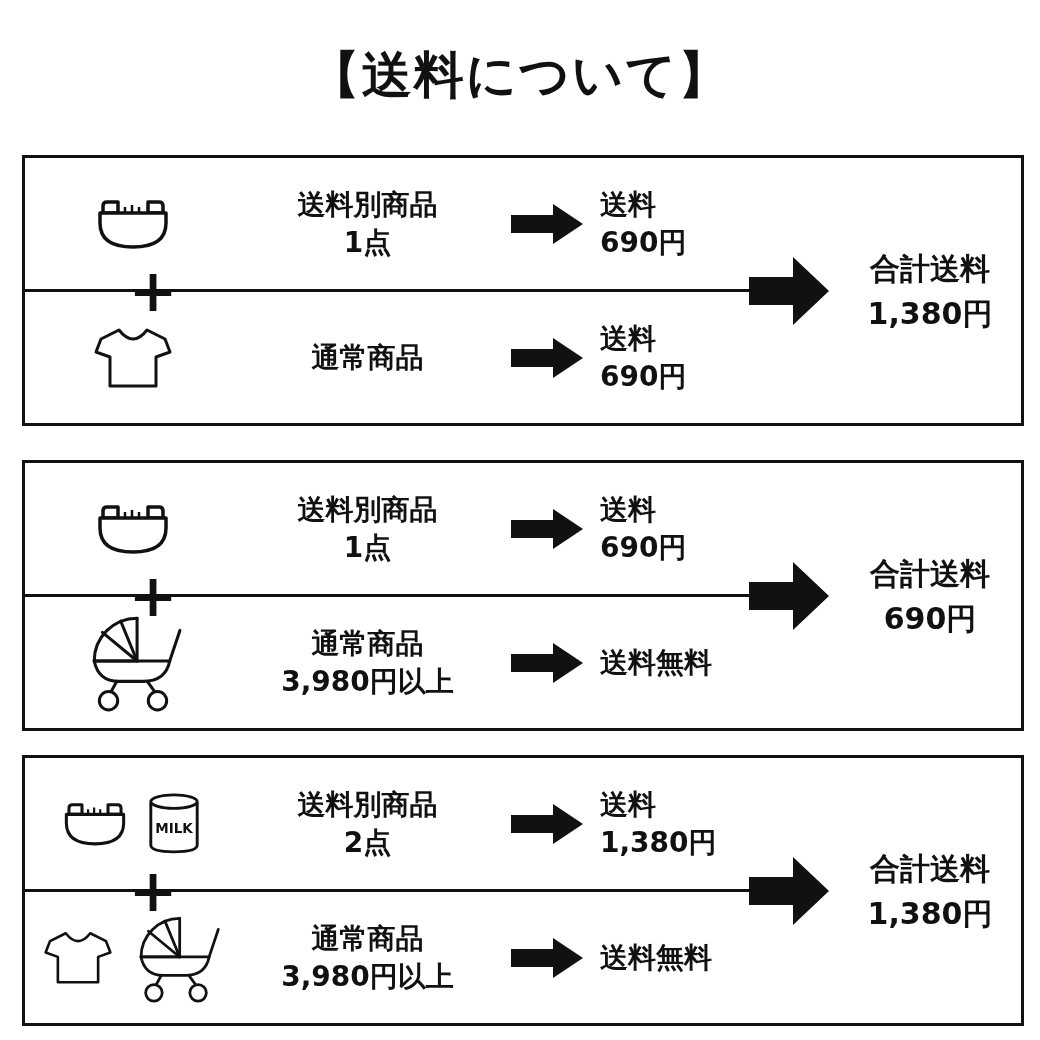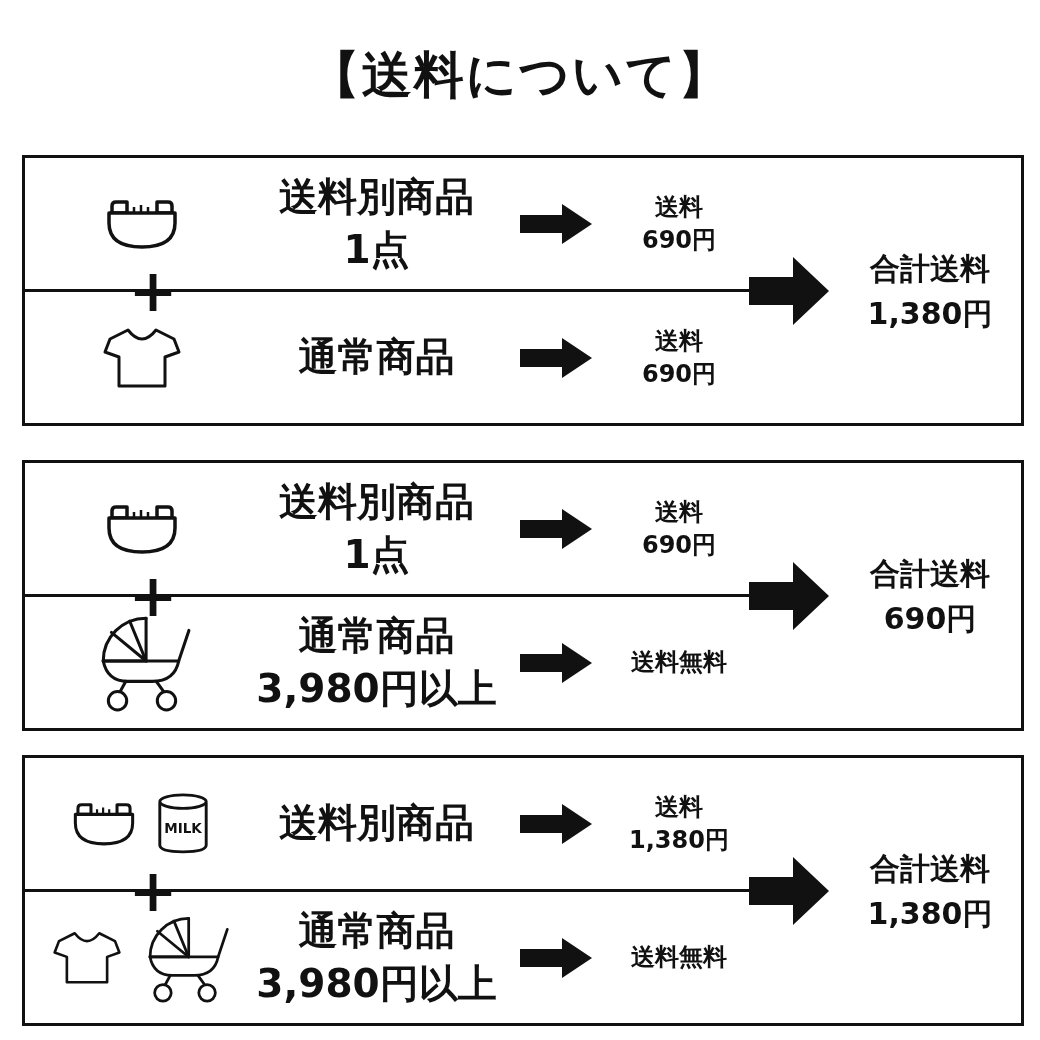--- a/index.html
+++ b/index.html
@@ -26,30 +26,30 @@
   .box-3 { top: 755px; }
   .box-left { flex: 1; display: flex; flex-direction: column; position: relative; }
   .row { flex: 1; display: flex; align-items: center; }
   .divider { height: 0; border-top: 3px solid #111; position: relative; }
   .plus {
     position: absolute; left: 128px; top: 0;
     transform: translate(-50%, -52%);
     font-size: 58px; font-weight: bold; line-height: 1;
   }
   .icon-cell {
-    width: 215px; display: flex; justify-content: center; align-items: center; gap: 17px; margin-left: 9px;
+    width: 215px; display: flex; justify-content: center; align-items: center; gap: 17px;
   }
   .label-cell {
     width: 255px; text-align: center;
-    font-weight: bold; font-size: 39px; line-height: 1.35;
+    font-weight: bold; font-size: 28px; line-height: 1.35;
   }
   .arrow-cell { width: 105px; display: flex; justify-content: center; align-items: center; }
   .result-cell {
-    flex: 1; text-align: center;
-    font-weight: bold; font-size: 24px; line-height: 1.35;
+    flex: 1; 
+    font-weight: bold; font-size: 28px; line-height: 1.35;
   }
   .box-right {
     width: 268px; display: flex; align-items: center; gap: 12px; padding-right: 4px;
   }
   .total {
     flex: 1; text-align: center;
     font-weight: bold; font-size: 30px; line-height: 1.5;
   }
   svg { display: block; }
 </style>
@@ -213,20 +213,21 @@
         <svg viewBox="0 0 60 70" width="58">
           <g fill="#fff" stroke="#111" stroke-width="3">
             <path d="M6 13 V57 Q6 64 30 64 Q54 64 54 57 V13"></path>
             <ellipse cx="30" cy="12" rx="24" ry="7"></ellipse>
           </g>
           <text x="30" y="45" text-anchor="middle" font-size="14" font-weight="bold" fill="#111">MILK</text>
         </svg>
       </div>
       <div class="label-cell">
         <div>送料別商品</div>
+        <div>2点</div>
       </div>
       <div class="arrow-cell">
         <svg viewBox="0 0 74 44" width="74">
             <path d="M0 13 H42 V2 L72 22 L42 42 V31 H0 Z" fill="#111"></path>
           </svg>
       </div>
       <div class="result-cell">
         <div>送料</div>
         <div>1,380円</div>
       </div>

